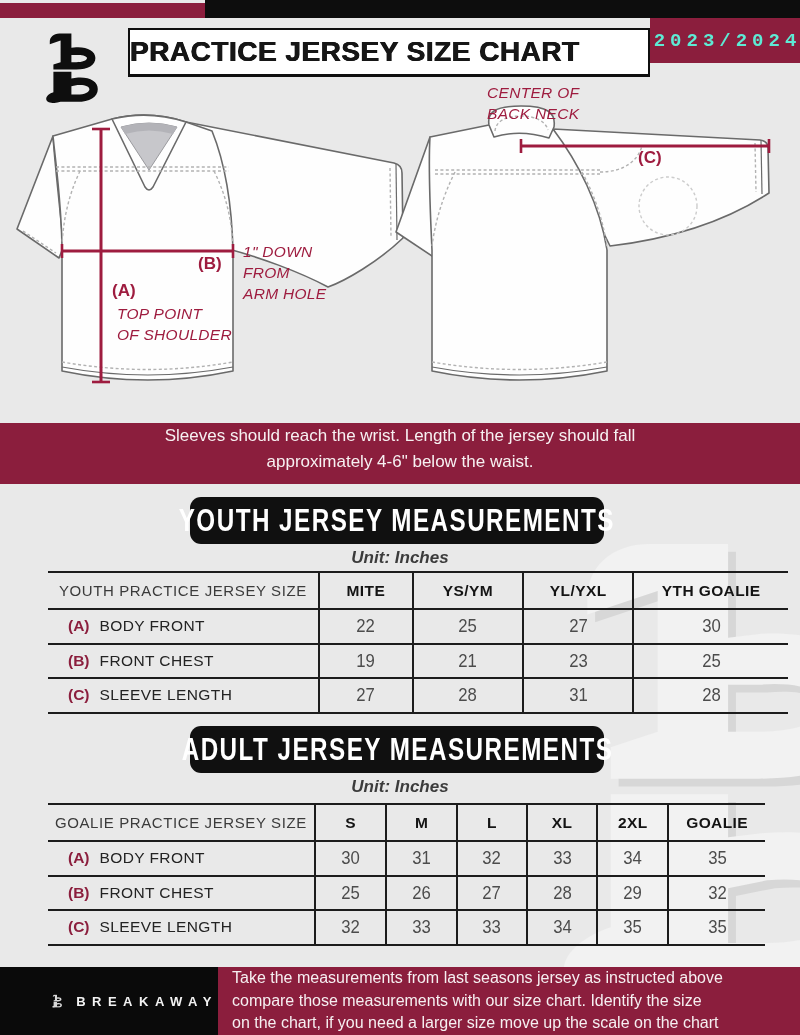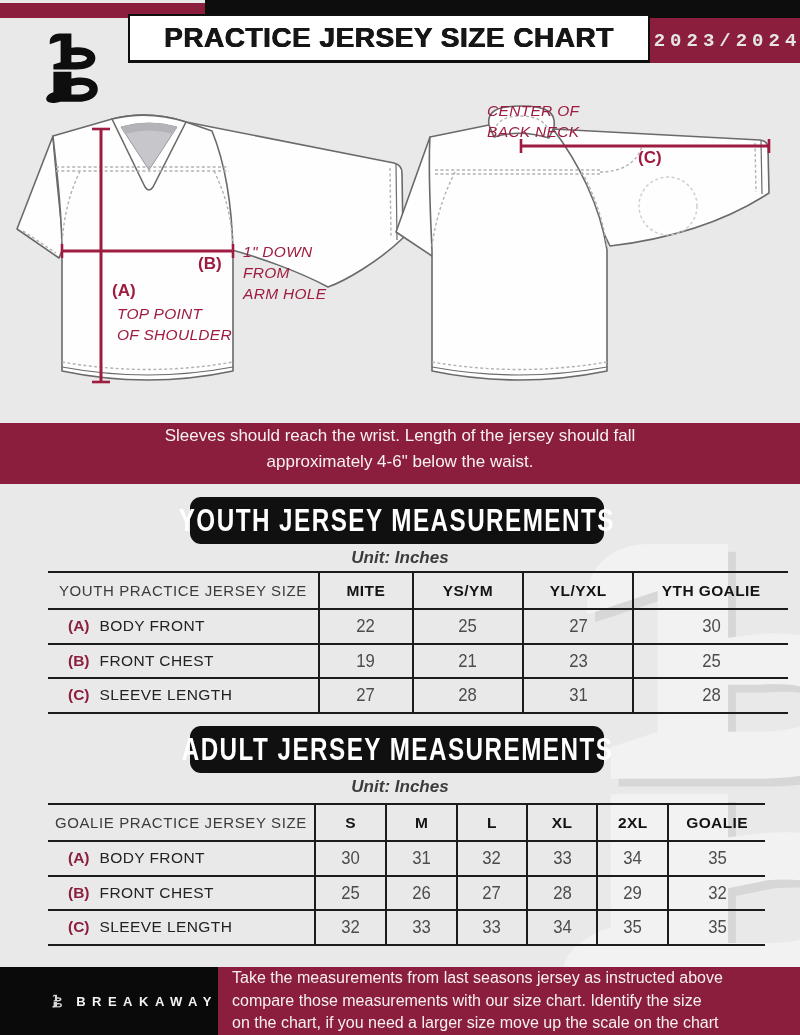--- a/index.html
+++ b/index.html
@@ -4,29 +4,29 @@
 <style>
   html,body{margin:0;padding:0;background:#cfcfcf;}
   .page{position:relative;width:800px;height:1035px;overflow:hidden;
         background:var(--bg,#e9e9e9);font-family:"Liberation Sans",sans-serif;}
   .abs{position:absolute;}
 
   
   .strip-black{left:205px;top:0;width:595px;height:18px;background:var(--black,#0d0d0d);}
   .strip-maroon{left:0;top:3px;width:205px;height:15px;background:var(--maroon,#8b1e3d);}
   .logo-main{left:45px;top:27px;width:54px;height:80px;}
-  .title-box{left:128px;top:14px;width:522px;height:49px;background:#fff;
+  .title-box{left:128px;top:28px;width:522px;height:49px;background:#fff;
              border:2px solid #0f0f0f;border-bottom-width:3px;box-sizing:border-box;
-             display:flex;align-items:center;justify-content:center;}
+             display:flex;align-items:center;justify-content:flex-start;}
   .title-box span{font-size:28px;font-weight:700;color:#161616;letter-spacing:.5px;
              text-shadow:.45px 0 0 #161616,-.45px 0 0 #161616;white-space:nowrap;}
   .year-box{left:650px;top:18px;width:150px;height:45px;background:var(--maroon,#8b1e3d);
             display:flex;align-items:center;justify-content:center;}
   .year-box span{font-family:"Liberation Mono",monospace;font-weight:700;font-size:19px;
-            letter-spacing:5px;margin-right:-5px;color:#e5e5e5;}
+            letter-spacing:5px;margin-right:-5px;color:#5eead4;}
 
   
   .art{left:0;top:0;width:800px;height:440px;}
   .jersey{fill:#fefefe;stroke:#6a6a6a;stroke-width:1.6;stroke-linejoin:round;}
   .thin{fill:none;stroke:#6a6a6a;stroke-width:1.2;}
   .stitch{fill:none;stroke:#b2b2b2;stroke-width:1.4;stroke-dasharray:3 2.4;}
   .stitchlt{fill:none;stroke:#cccccc;stroke-width:1.4;stroke-dasharray:3 2.6;}
   .mline{fill:none;stroke:var(--maroon-line,#a01940);stroke-width:3;}
   .mcap{fill:none;stroke:var(--maroon-line,#a01940);stroke-width:2.6;}
 
@@ -155,21 +155,21 @@
     </g>
   </svg>
 
   <div class="abs ann ann-key" style="left:112px;top:281px;">(A)</div>
   <div class="abs ann ann-txt" style="left:117px;top:303px;">TOP POINT
 OF SHOULDER</div>
   <div class="abs ann ann-key" style="left:198px;top:254px;">(B)</div>
   <div class="abs ann ann-txt" style="left:243px;top:241px;">1" DOWN
 FROM
 ARM HOLE</div>
-  <div class="abs ann ann-txt" style="left:487px;top:100px;">CENTER OF
+  <div class="abs ann ann-txt" style="left:487px;top:82px;">CENTER OF
 BACK NECK</div>
   <div class="abs ann ann-key" style="left:638px;top:148px;">(C)</div>
 
   <div class="abs banner">
     <div>Sleeves should reach the wrist. Length of the jersey should fall
 approximately 4-6" below the waist.</div>
   </div>
 
   <div class="abs pill" style="top:497px;text-align:center;">
     <span>YOUTH JERSEY MEASUREMENTS</span>

